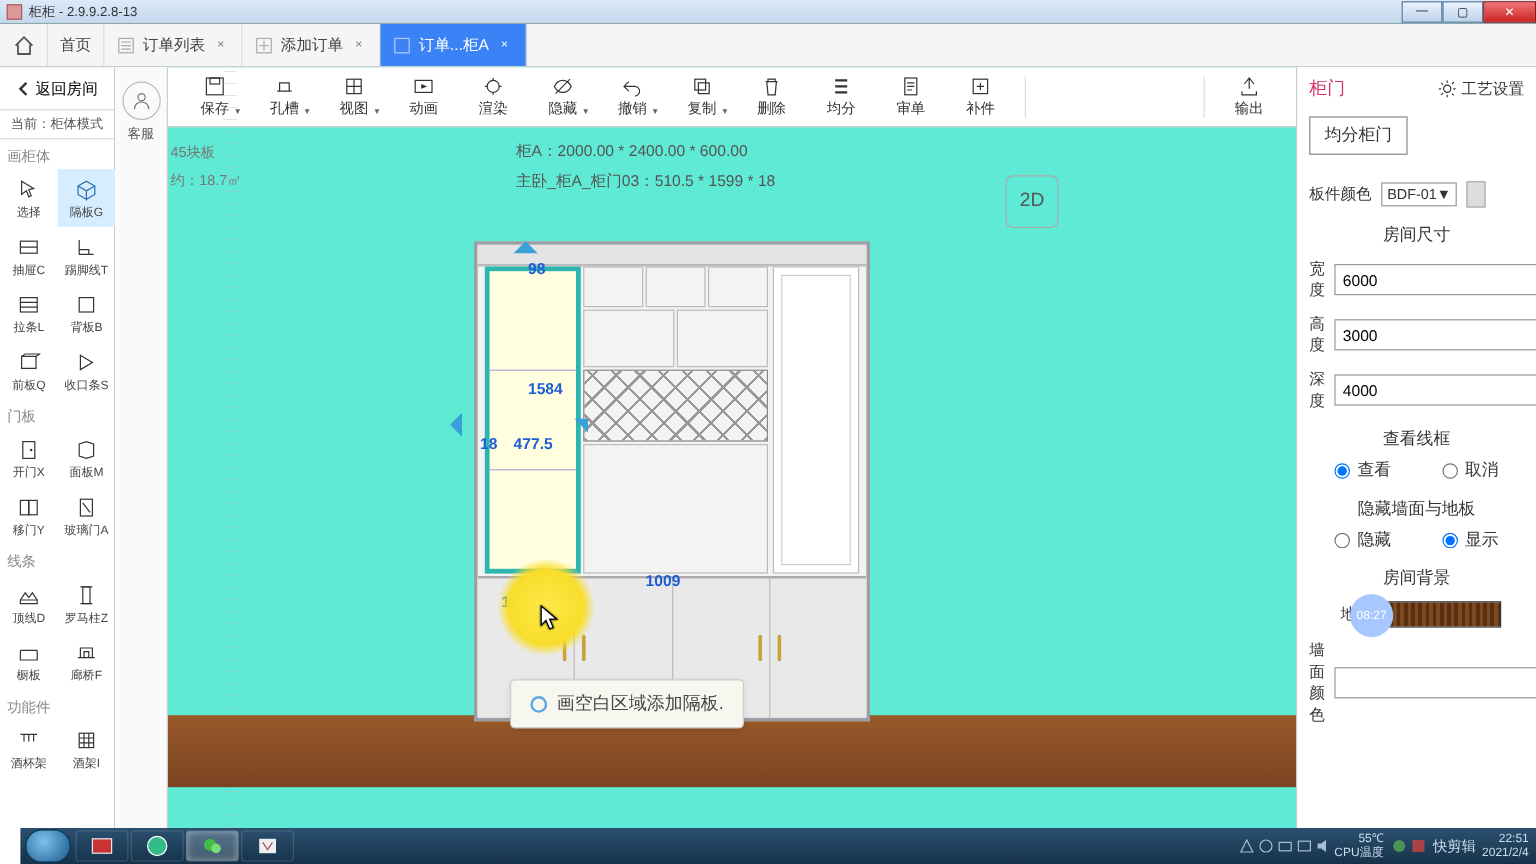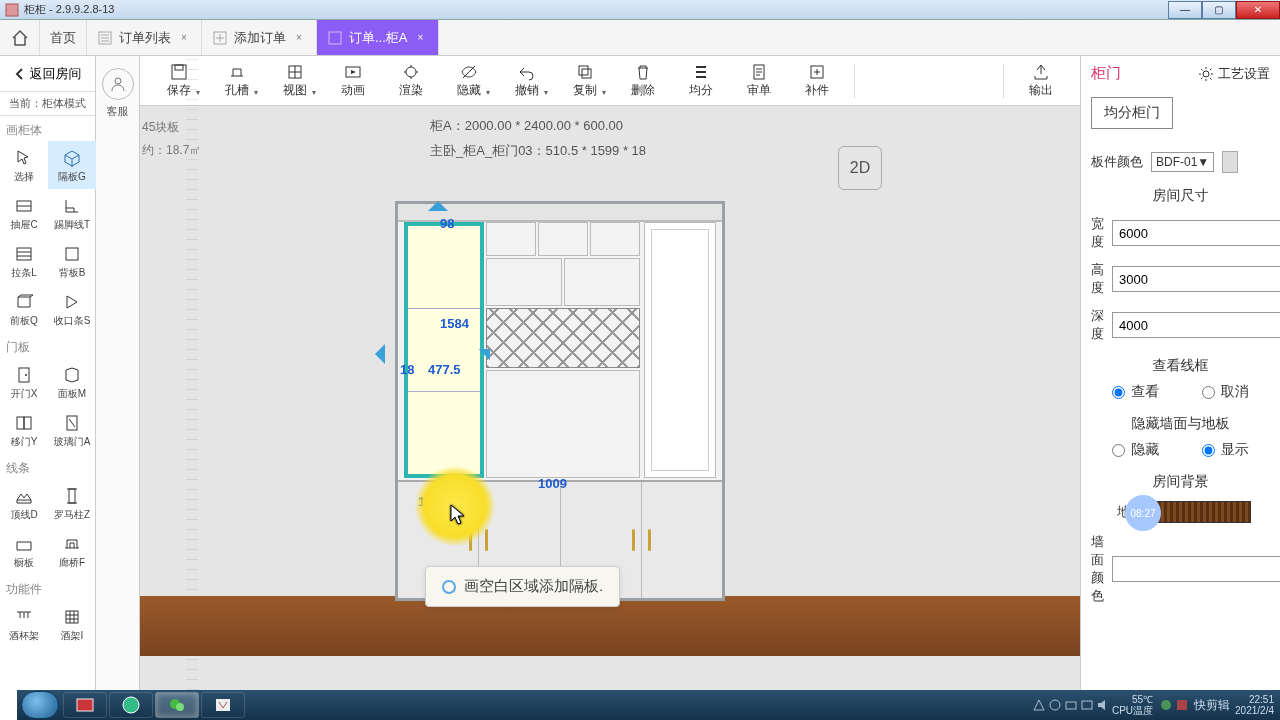--- a/index.html
+++ b/index.html
@@ -12,42 +12,42 @@
 .win-btns { display: flex; }
 .win-btn { width: 34px; height: 18px; border: 1px solid #5a7da3; background: linear-gradient(#eaf3fb,#bcd3ea); display: flex; align-items: center; justify-content: center; font-size: 10px; color: #223; }
 .win-btn.close { background: linear-gradient(#e77,#c22); color: #fff; border-color: #911; width: 44px; }
 
 
 .tabbar { height: 36px; background: #f5f5f5; border-bottom: 1px solid #ccc; display: flex; align-items: stretch; }
 .home-btn { width: 40px; display: flex; align-items: center; justify-content: center; border-right: 1px solid #ddd; }
 .tab { display: flex; align-items: center; padding: 0 10px; border-right: 1px solid #ddd; font-size: 13px; color: #444; gap: 6px; }
 .tab .tab-ico { width: 16px; height: 16px; display: inline-flex; align-items: center; justify-content: center; opacity: .6; }
 .tab .close-x { width: 14px; height: 14px; border-radius: 7px; display: inline-flex; align-items: center; justify-content: center; font-size: 10px; color: #777; }
-.tab.active { background: #8b5cf6; color: #fff; }
+.tab.active { background: #3b82f6; color: #fff; }
 .tab.active .close-x { color: #fff; }
 
 
 .main { display: flex; height: calc(720px - 20px - 36px - 30px); }
 .tool-cell { height: 48px; display: flex; flex-direction: column; align-items: center; justify-content: center; font-size: 10px; color: #444; }
 .tool-cell.sel { background: #d6ecff; }
 .tool-cell .ico { width: 24px; height: 24px; display: inline-flex; align-items: center; justify-content: center; }
 
 .left-double { display: flex; flex-direction: column; width: 96px; border-right: 1px solid #ccc; }
 .left-double .back-row { height: 36px; display: flex; align-items: center; justify-content: center; font-size: 13px; border-bottom: 1px solid #ddd; gap: 4px; }
 .left-double .mode-row { font-size: 11px; color: #555; text-align: center; padding: 4px; border-bottom: 1px solid #ddd; }
 .left-double .sect { font-size: 12px; color: #888; padding: 6px 6px 2px; }
 .left-double .grid2 { display: grid; grid-template-columns: 48px 48px; }
 
 .service-col { width: 44px; background: #fafafa; border-right: 1px solid #ccc; text-align: center; }
 .service-col .svc-ico { width: 32px; height: 32px; border: 1px solid #bbb; border-radius: 16px; margin: 12px auto 4px; display: flex; align-items: center; justify-content: center; }
 .service-col .svc-lbl { font-size: 11px; color: #555; }
 .stats { font-size: 12px; color: #777; padding-left: 4px; line-height: 1.8; }
 
 
-.canvas-wrap { flex: 1; position: relative; background: #e5e5e5; overflow: hidden; }
+.canvas-wrap { flex: 1; position: relative; background: #5eead4; overflow: hidden; }
 .ruler-left { position: absolute; top: 0; left: 46px; bottom: 0; width: 12px; background: repeating-linear-gradient(0deg,#bbb 0,#bbb 1px,transparent 1px,transparent 10px); opacity: .4; }
 
 .toolbar-top { height: 50px; border-bottom: 1px solid #ccc; display: flex; align-items: center; padding: 0 14px; gap: 8px; background: #fff; }
 .tb-item { display: flex; flex-direction: column; align-items: center; font-size: 12px; color: #333; width: 50px; position: relative; }
 .tb-item .tb-ico { width: 22px; height: 20px; display: inline-flex; align-items: center; justify-content: center; }
 .tb-item .caret { position: absolute; right: 4px; bottom: 2px; font-size: 8px; color: #666; }
 .tb-sep { width: 1px; height: 34px; background: #ddd; margin: 0 4px; }
 
 .info-lines { position: absolute; top: 58px; left: 290px; font-size: 13px; color: #555; line-height: 1.9; }
 .view2d { position: absolute; top: 90px; left: 698px; width: 44px; height: 44px; border: 1px solid #aaa; border-radius: 6px; display: flex; align-items: center; justify-content: center; font-size: 16px; color: #555; }

